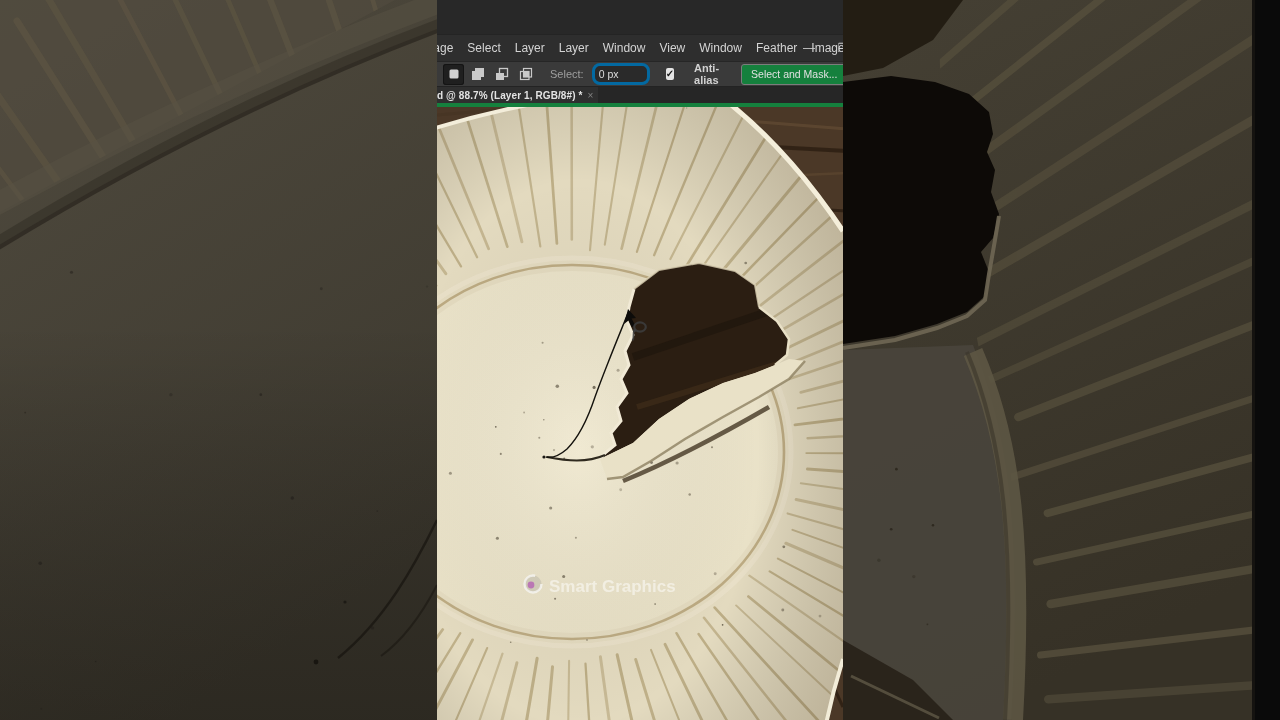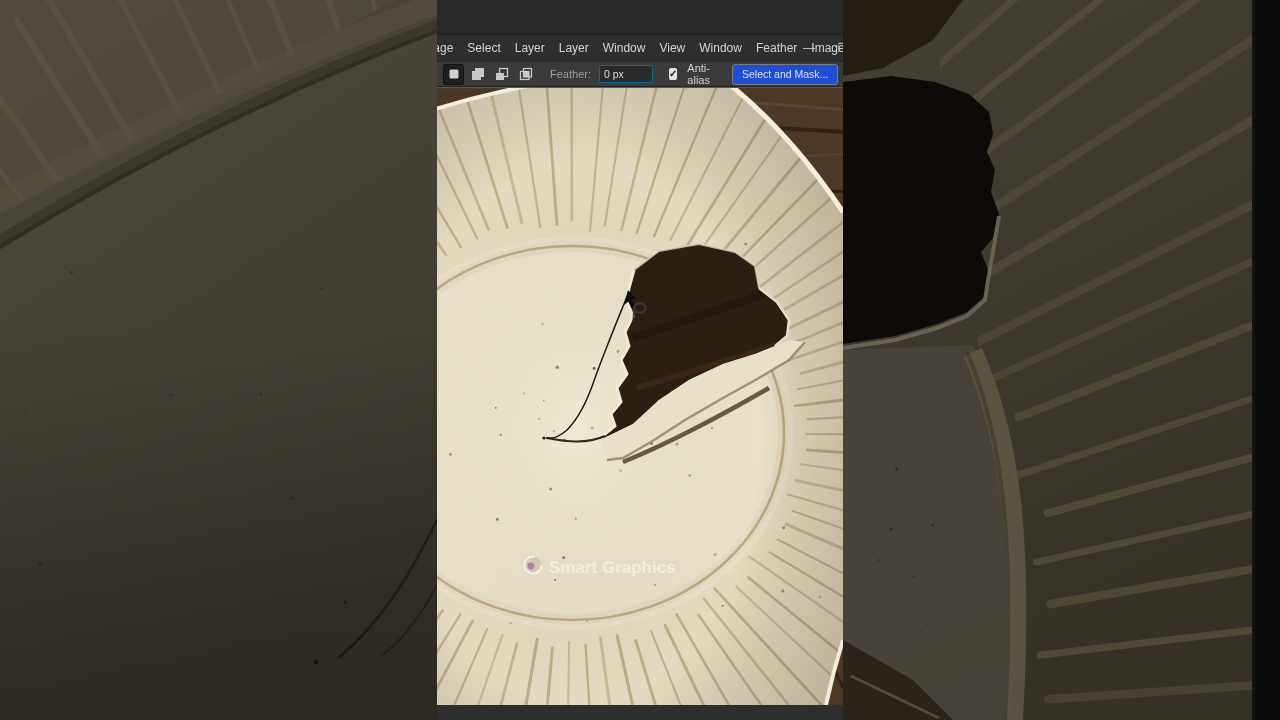--- a/index.html
+++ b/index.html
@@ -17,33 +17,33 @@
   .menu-items span{font-size:12px;color:#d4d4d4;cursor:default;}
   .menu-items span:first-child{margin-left:-17px;}
   .win-icons{position:absolute;right:-7px;top:0;height:26px;display:flex;align-items:center;gap:20px;}
   .win-icons .wi{color:#c8c8c8;font-size:12px;width:14px;text-align:center;}
   .optionsbar{height:26px;background:#3a3a3a;display:flex;align-items:center;padding:0 6px;gap:8px;
               border-top:1px solid #262626;border-bottom:1px solid #232323;box-sizing:border-box;}
   .selmodes{display:flex;align-items:center;gap:3px;}
   .toolbtn{width:21px;height:21px;display:flex;align-items:center;justify-content:center;border-radius:3px;}
   .toolbtn.pressed{background:#1f1f1f;box-shadow:inset 0 0 0 1px #141414;}
   .opt-label{font-size:11px;color:#9f9f9f;margin-left:6px;}
-  .field{width:44px;height:16px;background:#2a2a2a;border:1px solid #0369a1;color:#dddddd;
-         font-size:10.5px;font-family:"Liberation Sans",sans-serif;padding:0 4px;border-radius:2px;}
+  .field{width:44px;height:16px;background:#2a2a2a;border:3px solid #0369a1;color:#dddddd;
+         font-size:10.5px;font-family:"Liberation Sans",sans-serif;padding:0 4px;border-radius:8px;}
   .cb{width:12px;height:12px;background:#e4e4e4;border-radius:2px;display:flex;align-items:center;
       justify-content:center;margin-left:8px;}
   .cb span{color:#161616;font-size:10px;font-weight:bold;line-height:1;}
-  .cb-label{font-size:11px;color:#d2d2d2;margin-left:2px;}
-  .btn-rect{margin-left:14px;height:19px;padding:0 9px;background:#1d4ed8;border:1px solid #7c7c7c;
+  .cb-label{font-size:11px;color:#d2d2d2;margin-left:12px;font-weight:bold;}
+  .btn-rect{margin-left:14px;height:19px;padding:0 9px;background:#15803d;border:1px solid #7c7c7c;
             border-radius:3px;color:#e0e0e0;font-size:10.5px;display:flex;align-items:center;white-space:nowrap;}
   .tabbar{height:16px;background:#262626;display:flex;align-items:stretch;overflow:hidden;}
   .tab{background:#2f2f2f;display:flex;align-items:center;padding:0 5px 0 0;gap:5px;}
   .tab-title{font-size:10px;font-weight:bold;color:#e3e3e3;white-space:nowrap;letter-spacing:.1px;}
   .tab-close{font-size:10px;color:#828282;}
-  .canvas-wrap{height:617px;border-top:1px solid #15803d;box-sizing:border-box;position:relative;}
+  .canvas-wrap{height:617px;border-top:4px solid #15803d;box-sizing:border-box;position:relative;}
   svg{display:block;}
 </style>
 </head>
 <body>
 
 <div id="stage">
 
   <div class="panel" id="left-panel">
     <svg width="437" height="720" viewBox="0 0 437 720">
       <defs>
@@ -201,30 +201,36 @@
             </svg>
         </div>
         <div class="toolbtn">
           <svg width="16" height="16">
               <rect x="2.5" y="5.5" width="8.5" height="8" fill="none" stroke="#c9c9c9" stroke-width="1.2"></rect>
               <rect x="5.5" y="2.5" width="8" height="8.5" fill="none" stroke="#c9c9c9" stroke-width="1.2"></rect>
               <rect x="5.5" y="5.5" width="5.5" height="5.5" fill="#c9c9c9"></rect>
             </svg>
         </div>
       </div>
-      <span class="opt-label">Feather:</span>
+      <span class="opt-label">Select:</span>
       <input class="field" readonly="" value="0 px" style="">
       <div class="cb">
         <span>✓</span>
       </div>
       <span class="cb-label">Anti-alias</span>
       <div class="btn-rect">Select and Mask...</div>
 
     </div>
 
+    <div class="tabbar">
+      <div class="tab">
+        <span class="tab-title">d @ 88.7% (Layer 1, RGB/8#) *</span>
+        <span class="tab-close">×</span>
+      </div>
+    </div>
 
     <div class="canvas-wrap">
       <svg width="406" height="617" viewBox="0 0 406 617">
         <defs>
           <clipPath id="plateClip">
             <path d="M -30,30 Q 60,0 150,-12 Q 230,-20 292,-4 Q 354,46 406,124 L 406,552 Q 396,584 389,617 L -30,617 Z"></path>
           </clipPath>
           <clipPath id="holeClip">
             <path d="M 197,182 L 222,163 L 262,156 L 298,164 L 318,178 L 322,200 L 340,214 L 352,232 L 350,248
                      L 338,258 L 318,266 L 286,276 L 252,292 L 222,312 L 196,336 L 163,352

